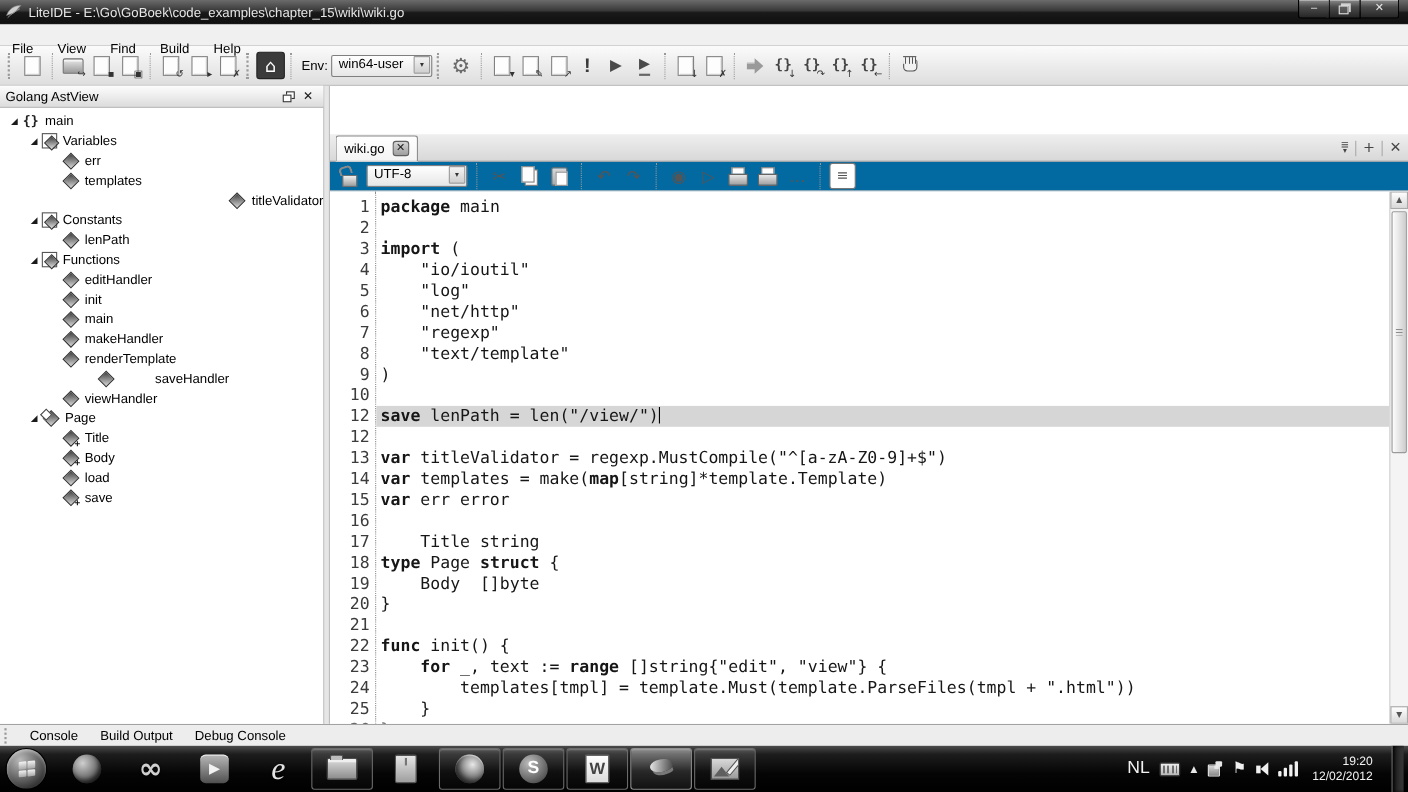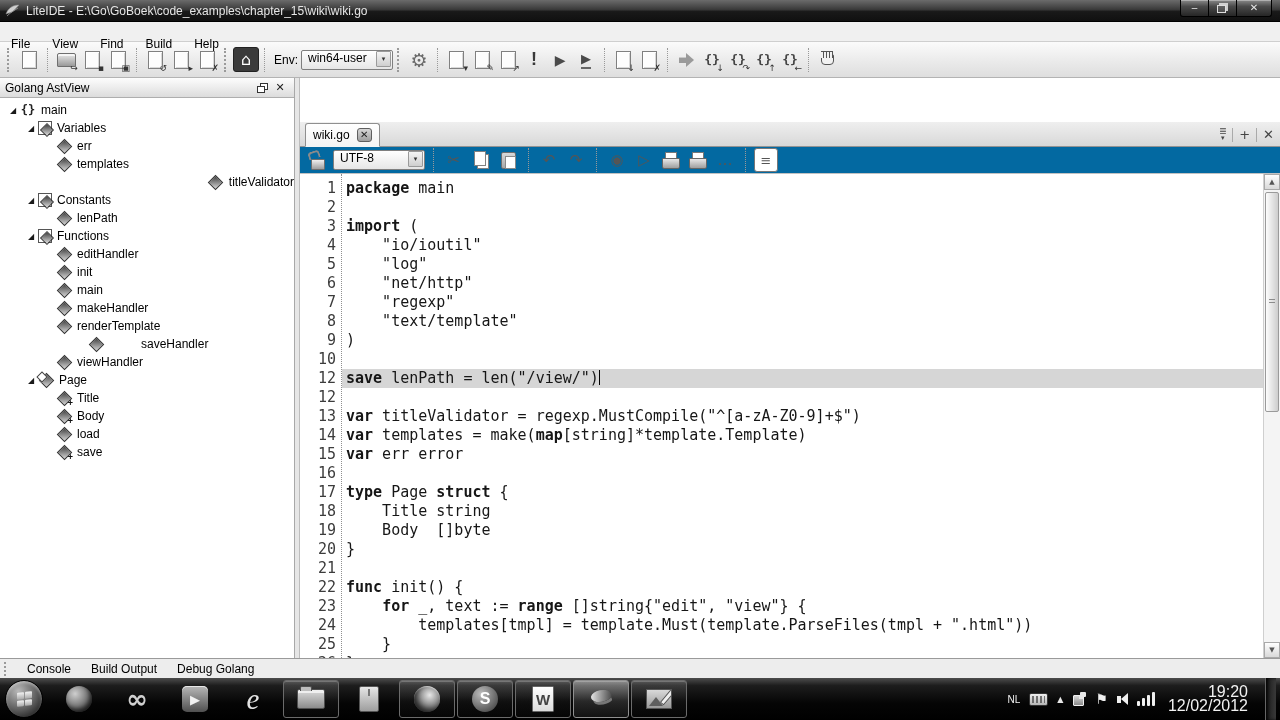--- a/index.html
+++ b/index.html
@@ -142,34 +142,34 @@
   .ig-skype::before{ content:"S"; }
   .ig-word{ width:22px; height:26px; background:linear-gradient(#fff,#dcdcdc); border:1px solid #666; border-radius:1px; color:#444; font-weight:bold; font-size:15px; display:flex; align-items:center; justify-content:center; }
   .ig-word::before{ content:"W"; }
   .ig-liteide{ width:26px; height:26px; position:relative; }
   .ig-liteide::before{ content:""; position:absolute; left:3px; top:4px; width:20px; height:12px; border-radius:60% 100% 40% 100%; background:linear-gradient(115deg,#f0f0f0,#888 60%,#444); transform:rotate(-22deg); box-shadow:0 4px 0 -1px #777; }
   .ig-paint{ width:26px; height:20px; background:linear-gradient(#d9d9d9,#9a9a9a); border:1px solid #555; position:relative; overflow:hidden; }
   .ig-paint::before{ content:""; position:absolute; left:2px; bottom:2px; border-left:7px solid transparent; border-right:7px solid transparent; border-bottom:9px solid #5f5f5f; }
   .ig-paint::after{ content:""; position:absolute; right:1px; top:-2px; width:3px; height:16px; background:#efefef; border:1px solid #555; transform:rotate(40deg); }
 
   .tray{ margin-left:auto; display:flex; align-items:center; gap:9px; color:#f2f2f2; padding-right:4px; }
-  .tray-lang{ font-size:10px; }
+  .tray-lang{ font-size:16px; }
   .ig-kbd{ width:19px; height:13px; background:linear-gradient(#efefef,#b5b5b5); border:1px solid #333; border-radius:2px; position:relative; }
   .ig-kbd::before{ content:""; position:absolute; inset:2px; background:repeating-linear-gradient(90deg,#555 0 2px, transparent 2px 4px); opacity:.8; }
   .ig-up{ font-size:8px; color:#e8e8e8; font-family:"DejaVu Sans",sans-serif; }
   .ig-plug{ width:14px; height:14px; position:relative; }
   .ig-plug::before{ content:""; position:absolute; left:1px; bottom:0; width:9px; height:9px; background:linear-gradient(#d8d8d8,#8a8a8a); border:1px solid #f0f0f0; border-radius:1px; }
   .ig-plug::after{ content:""; position:absolute; right:0; top:0; width:6px; height:5px; background:#e8e8e8; box-shadow:-2px 3px 0 -1px #e8e8e8; border-radius:1px; }
   .ig-flag{ font-size:14px; font-family:"DejaVu Sans",sans-serif; color:#f0f0f0; }
   .ig-speaker{ display:flex; align-items:center; }
   .ig-speaker::before{ content:""; width:4px; height:7px; background:#f0f0f0; }
   .ig-speaker::after{ content:""; width:0; height:0; border-right:7px solid #f0f0f0; border-top:6px solid transparent; border-bottom:6px solid transparent; }
   .bars{ display:flex; align-items:flex-end; gap:2px; height:14px; }
   .bars span{ width:3px; background:#f0f0f0; border-radius:1px; }
-  .clock{ text-align:right; font-size:16px; line-height:14px; margin-left:4px; }
+  .clock{ text-align:right; font-size:11px; line-height:14px; margin-left:4px; }
   .show-desktop{ width:11px; height:42px; background:linear-gradient(90deg,#1a1a1a,#3a3a3a); border-left:1px solid #666; margin-left:8px; box-shadow:inset 2px 0 3px rgba(0,0,0,.8); }
 </style>
 </head>
 <body>
 
 <div class="titlebar">
   <span class="app-ico">
     <svg width="15" height="15" viewBox="0 0 15 15">
         <path d="M1 11 C4 3, 10 2, 14 2 C10 6, 9 9, 4 10 Z" fill="#cfcfcf" stroke="#888" stroke-width="0.6"></path>
         <path d="M2 13 C6 9, 10 7, 13 5" stroke="#9a9a9a" fill="none" stroke-width="0.8"></path>
@@ -427,22 +427,22 @@
           <div class="code-line"><span>    "regexp"</span></div>
           <div class="code-line"><span>    "text/template"</span></div>
           <div class="code-line"><span>)</span></div>
           <div class="code-line"></div>
           <div class="code-line current"><span class="kw">save</span><span> lenPath = len("/view/")</span><span class="caret"></span></div>
           <div class="code-line"></div>
           <div class="code-line"><span class="kw">var</span><span> titleValidator = regexp.MustCompile("^[a-zA-Z0-9]+$")</span></div>
           <div class="code-line"><span class="kw">var</span><span> templates = make(</span><span class="kw">map</span><span>[string]*template.Template)</span></div>
           <div class="code-line"><span class="kw">var</span><span> err error</span></div>
           <div class="code-line"></div>
+          <div class="code-line"><span>    Title string</span></div>
           <div class="code-line"><span class="kw">type</span><span> Page </span><span class="kw">struct</span><span> {</span></div>
-          <div class="code-line"><span>    Title string</span></div>
           <div class="code-line"><span>    Body  []byte</span></div>
           <div class="code-line"><span>}</span></div>
           <div class="code-line"></div>
           <div class="code-line"><span class="kw">func</span><span> init() {</span></div>
           <div class="code-line"><span>    </span><span class="kw">for</span><span> _, text := </span><span class="kw">range</span><span> []string{"edit", "view"} {</span></div>
           <div class="code-line"><span>        templates[tmpl] = template.Must(template.ParseFiles(tmpl + ".html"))</span></div>
           <div class="code-line"><span>    }</span></div>
           <div class="code-line"><span>}</span></div>
           <div class="code-line"></div>
           <div class="code-line"><span class="kw">func</span><span> main() {</span></div>
@@ -455,21 +455,21 @@
         <span class="sb-btn">▼</span>
       </div>
     </div>
   </div>
 </div>
 
 <div class="bottombar">
   <span class="bb-handle"></span>
   <span class="bb-tab">Console</span>
   <span class="bb-tab">Build Output</span>
-  <span class="bb-tab">Debug Golang</span>
+  <span class="bb-tab">Debug Console</span>
 </div>
 
 <div class="taskbar">
   <span id="tkapps" style="display:flex;align-items:center;">
       <div class="start-orb">
         <span class="flag">
           <span></span>
           <span></span>
           <span></span>
           <span></span>

